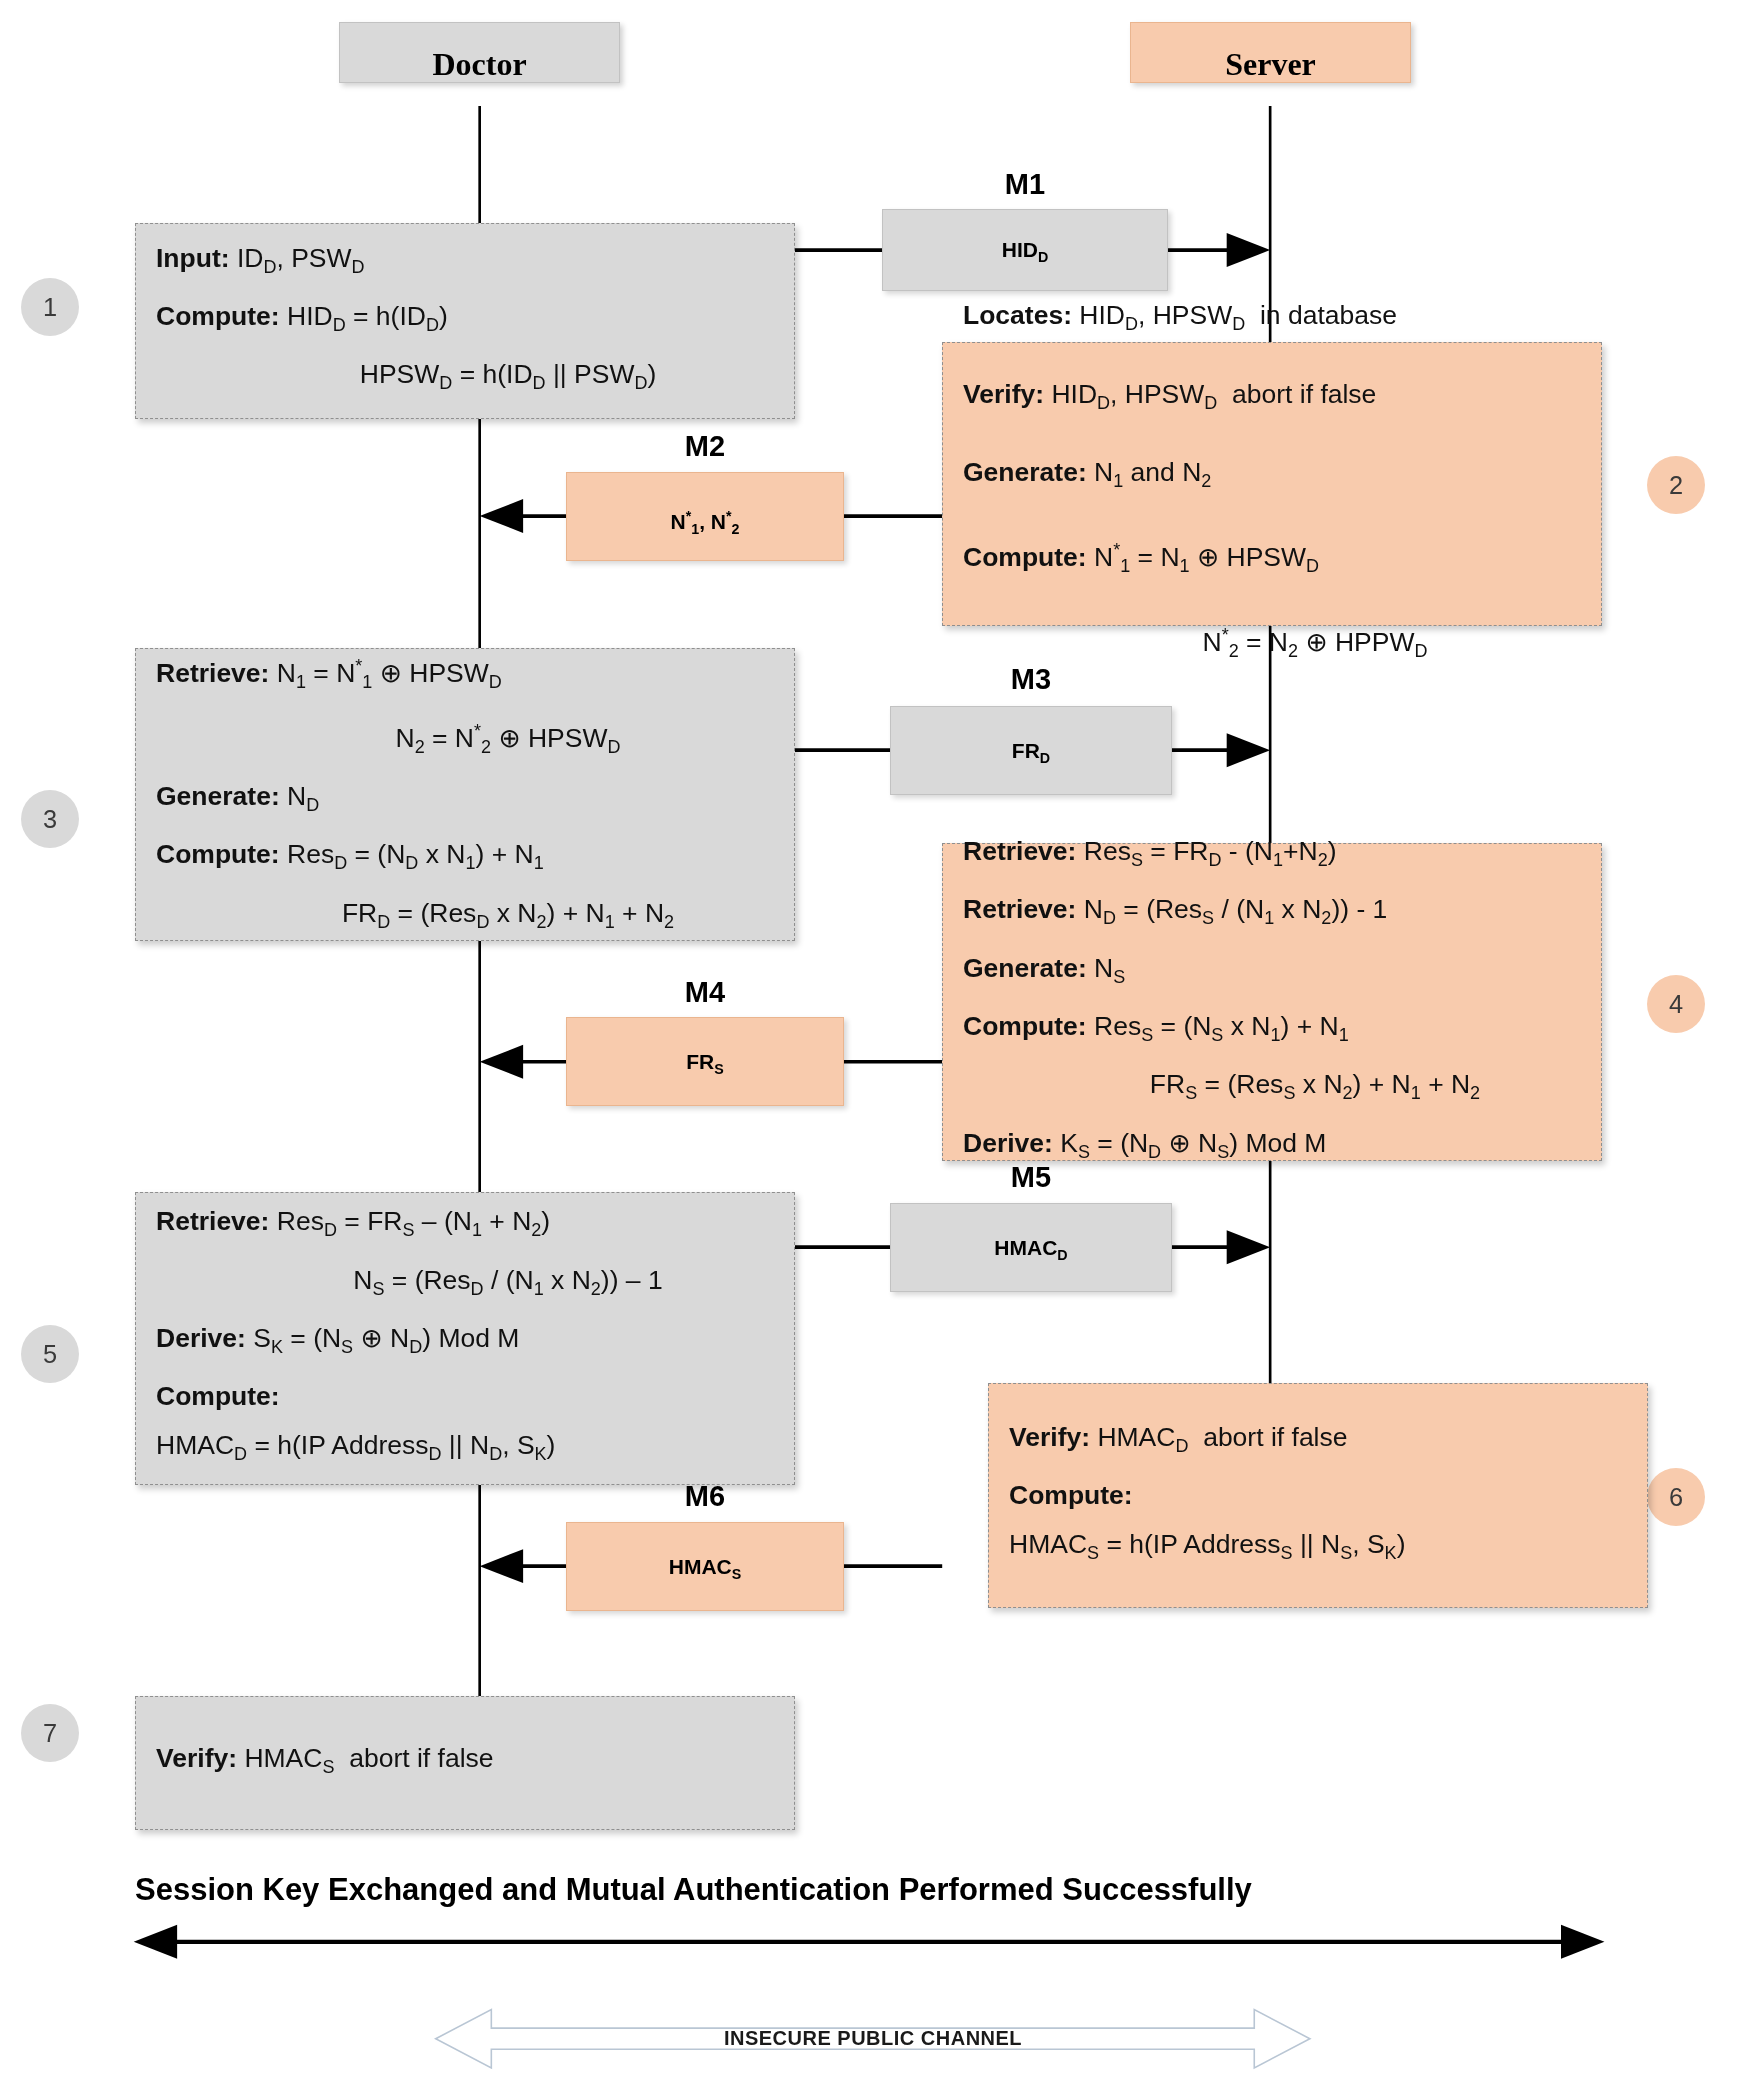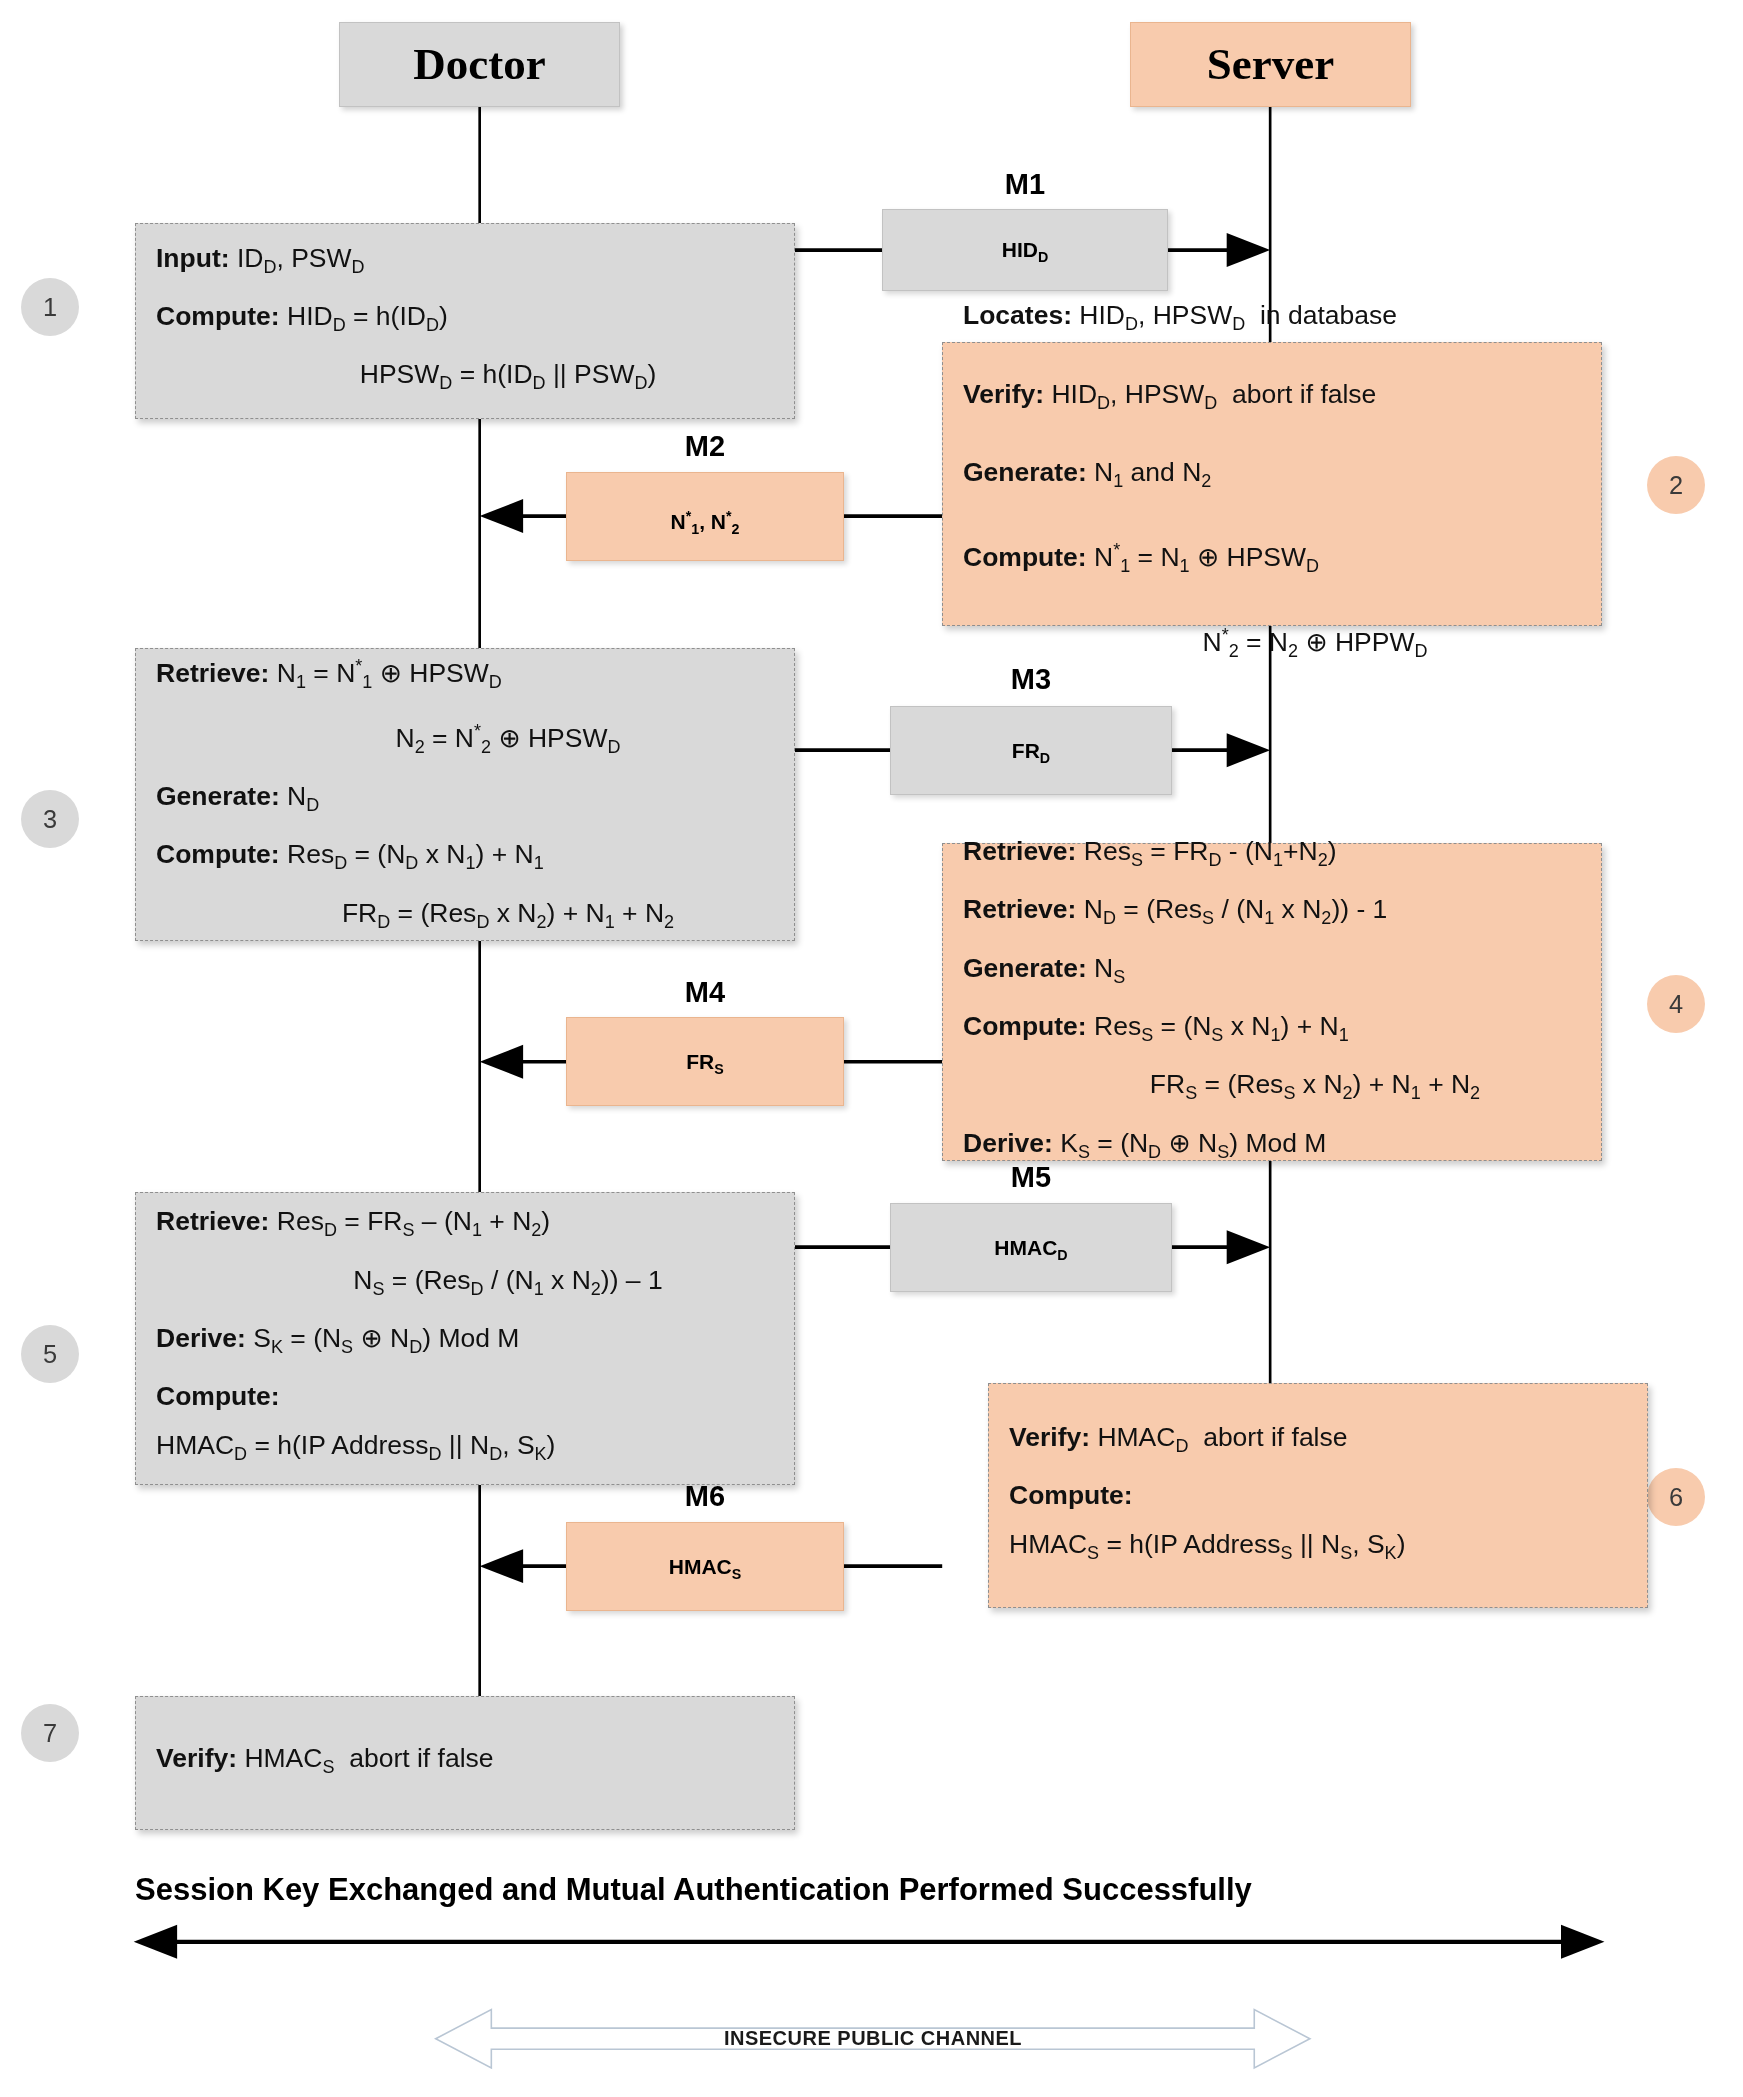--- a/index.html
+++ b/index.html
@@ -3,22 +3,22 @@
 <meta charset="utf-8">
 <style>
   * { margin:0; padding:0; box-sizing:border-box; }
   html,body { background:#ffffff; }
   body { font-family:"Liberation Sans", sans-serif; color:#111; }
   .canvas { position:relative; width:1744px; height:2097px; background:#ffffff; overflow:hidden; }
 
   .connectors { position:absolute; left:0; top:0; }
 
   .actor {
-    position:absolute; width:281px; height:85px;
-    font-family:"Liberation Serif", serif; font-weight:bold; font-size:45px;
+    position:absolute; width:281px; height:61px;
+    font-family:"Liberation Serif", serif; font-weight:bold; font-size:32px;
     text-align:center; line-height:83px; color:#000;
     box-shadow:2.6px 3.2px 5.3px rgba(0,0,0,0.18);
   }
   .actor.doctor { left:339px; top:22px; background:#d9d9d9; border:1.1px solid #c2c2c2; }
   .actor.server { left:1130px; top:22px; background:#f8cbad; border:1.1px solid #eab58f; }
 
   .step {
     position:absolute; width:660px;
     border:1.6px dashed #8f8f8f;
     font-size:26.5px; line-height:49px;

